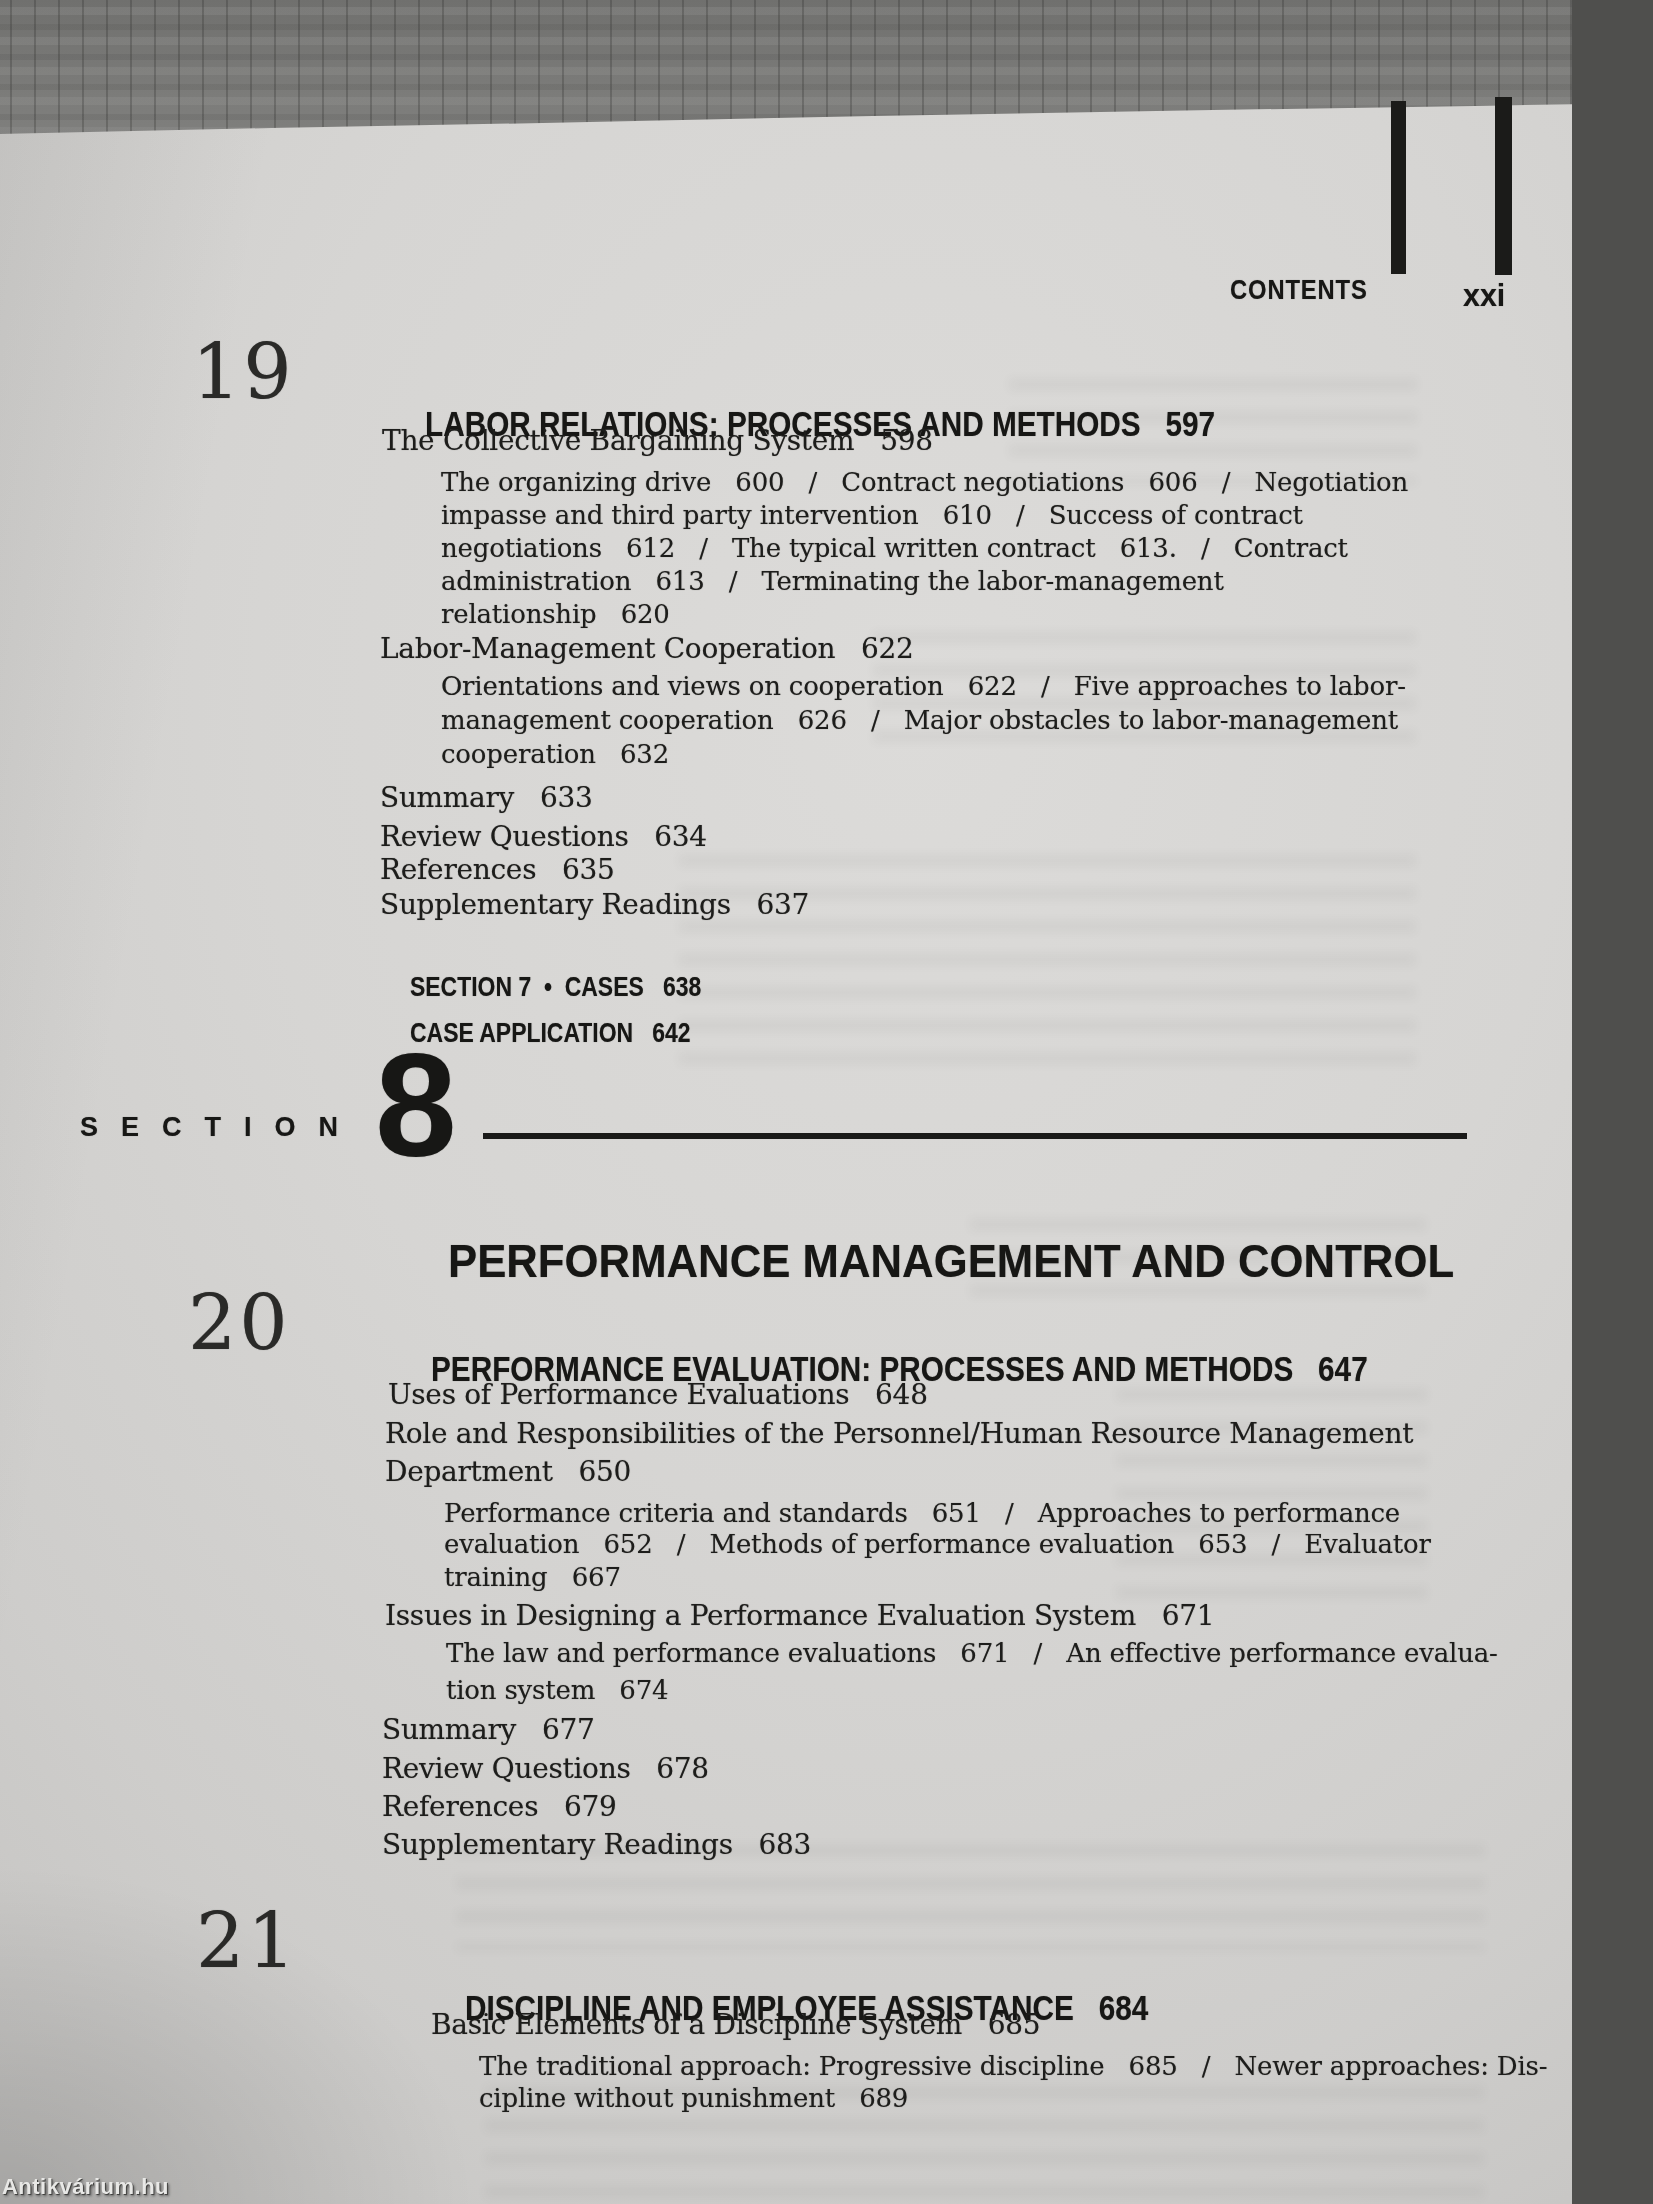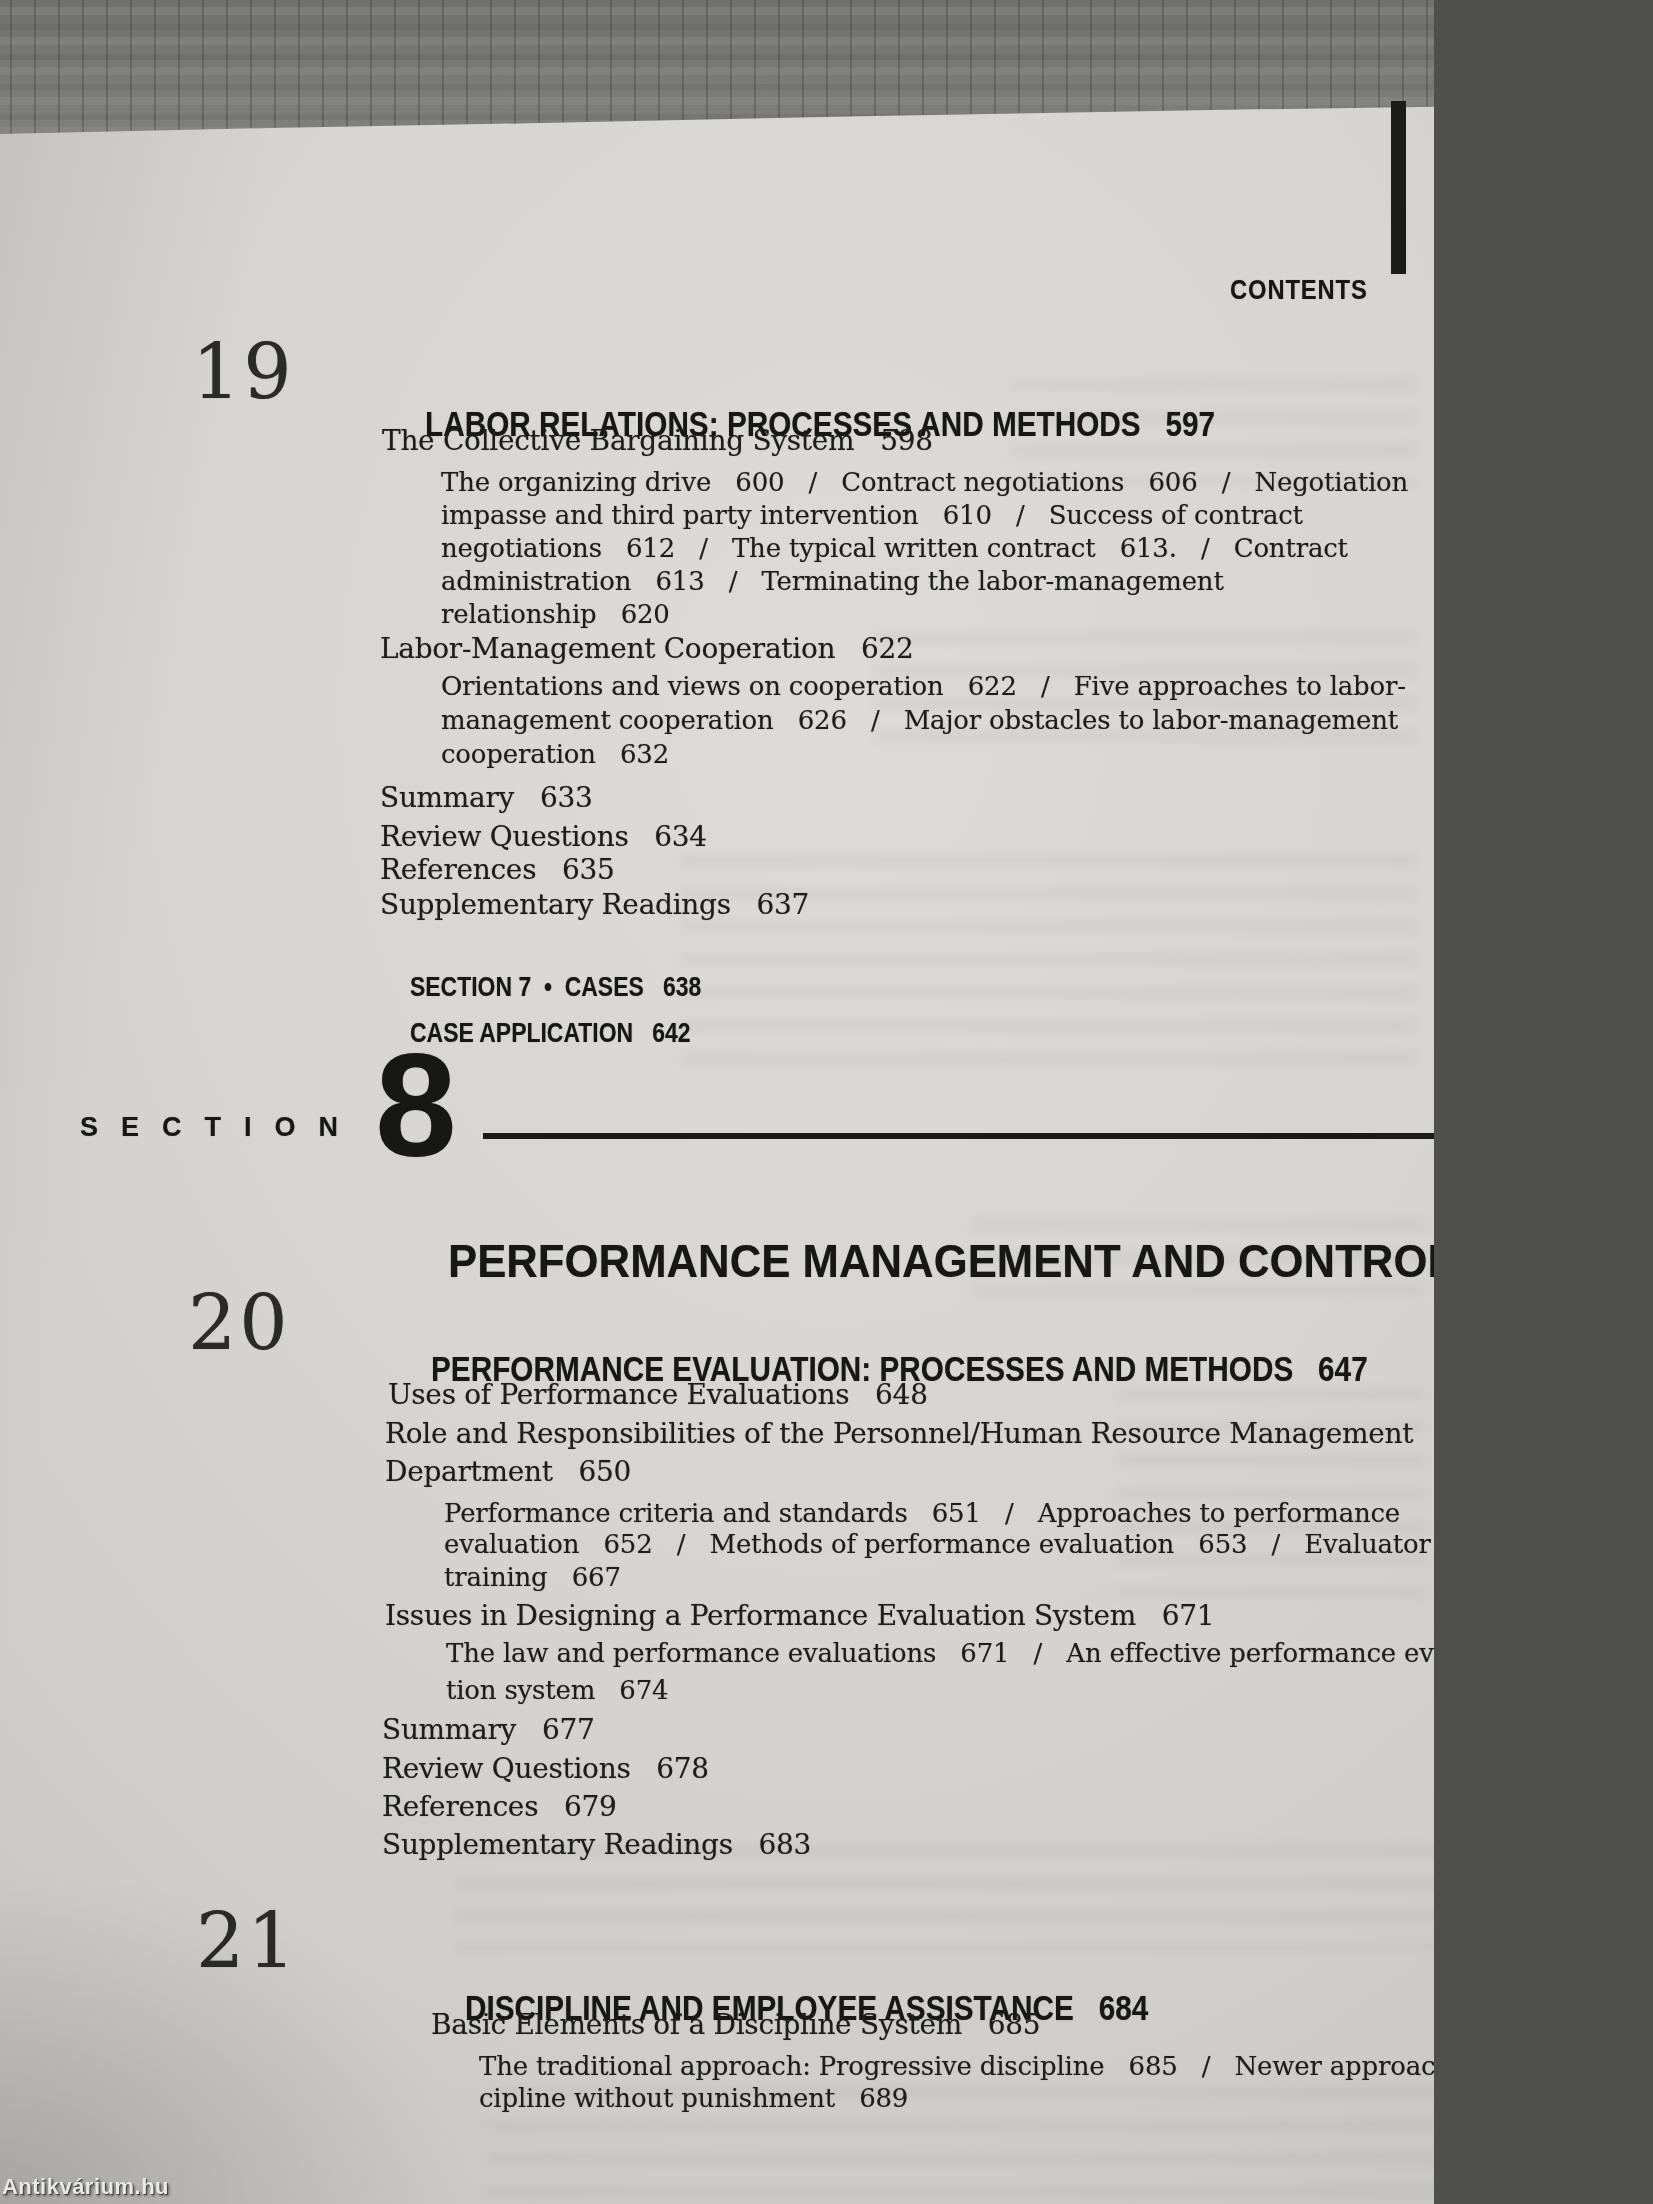--- a/index.html
+++ b/index.html
@@ -1,18 +1,18 @@
 <!DOCTYPE html>
 <html><head>
 <meta charset="utf-8">
 <style>
   * { margin:0; padding:0; box-sizing:border-box; }
   html,body { background:#4f4f4d; }
   .photo{
-    position:relative; width:1434px; height:2205px; overflow:hidden;
+    position:relative; width:1572px; height:2205px; overflow:hidden;
     background:linear-gradient(180deg,#70706e 0,#7c7c7a 97px,#8a8a88 311px,#8e8e8c 100%);
   }
   .bg-texture{
     position:absolute; inset:0;
     background-image:
       repeating-linear-gradient(90deg, transparent 0 9.7px, rgba(40,40,38,.30) 9.7px 11.6px, transparent 11.6px 24px),
       repeating-linear-gradient(0deg, rgba(150,150,148,.35) 0 7.8px, transparent 7.8px 15.5px, rgba(60,60,58,.14) 15.5px 21.3px, transparent 21.3px 30px);
     opacity:.85;
   }
   .page{

